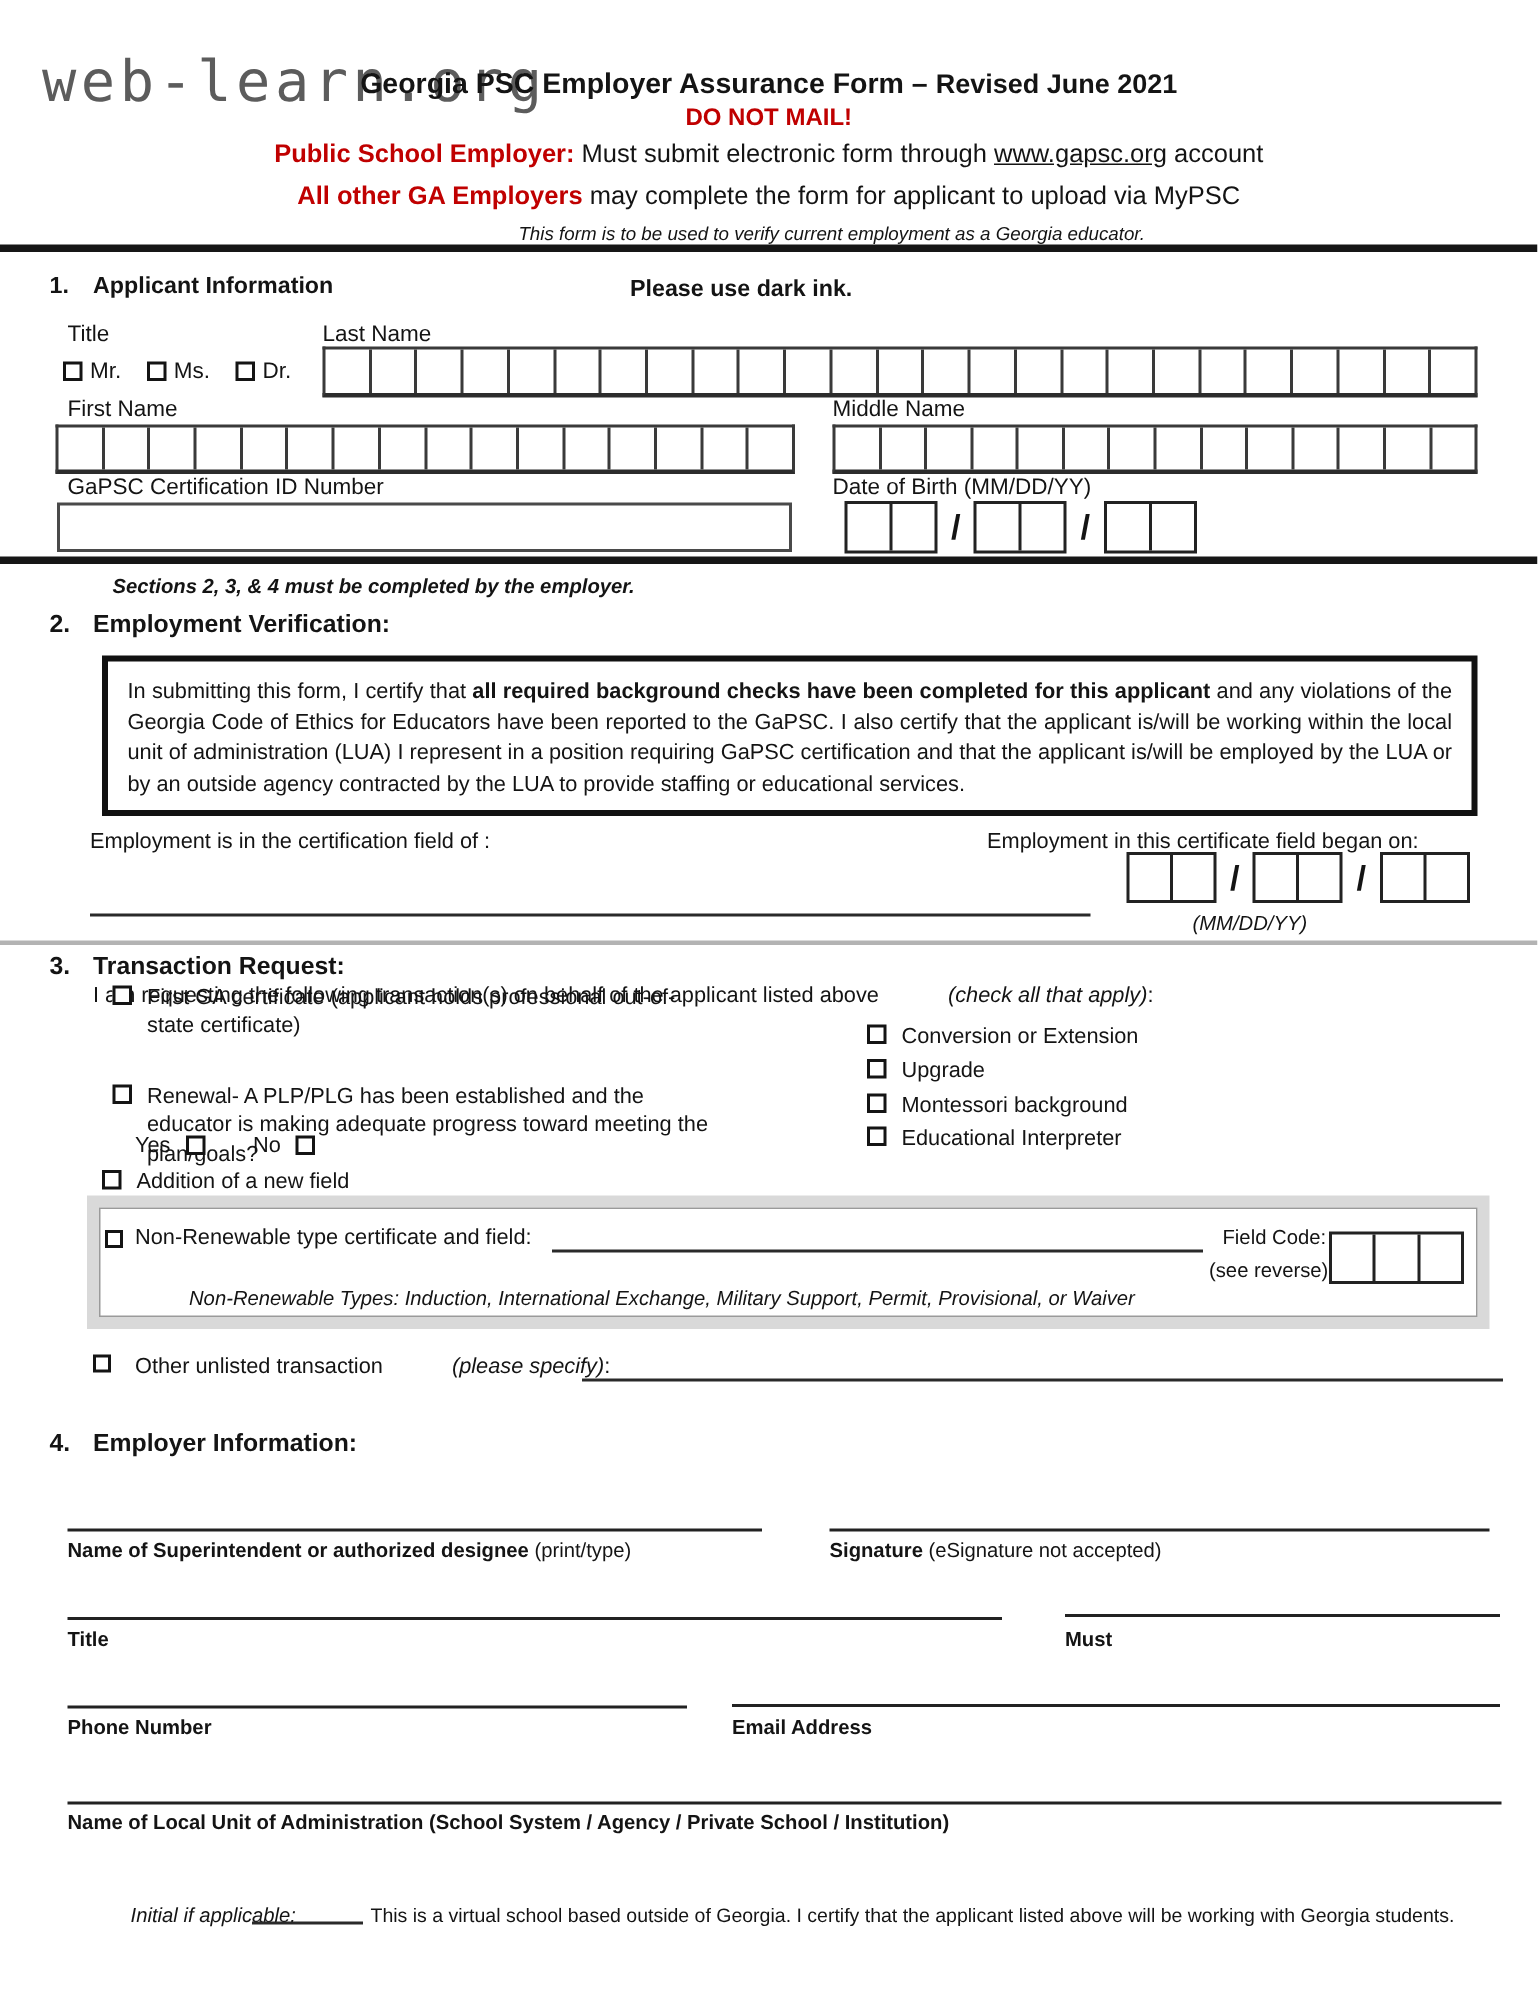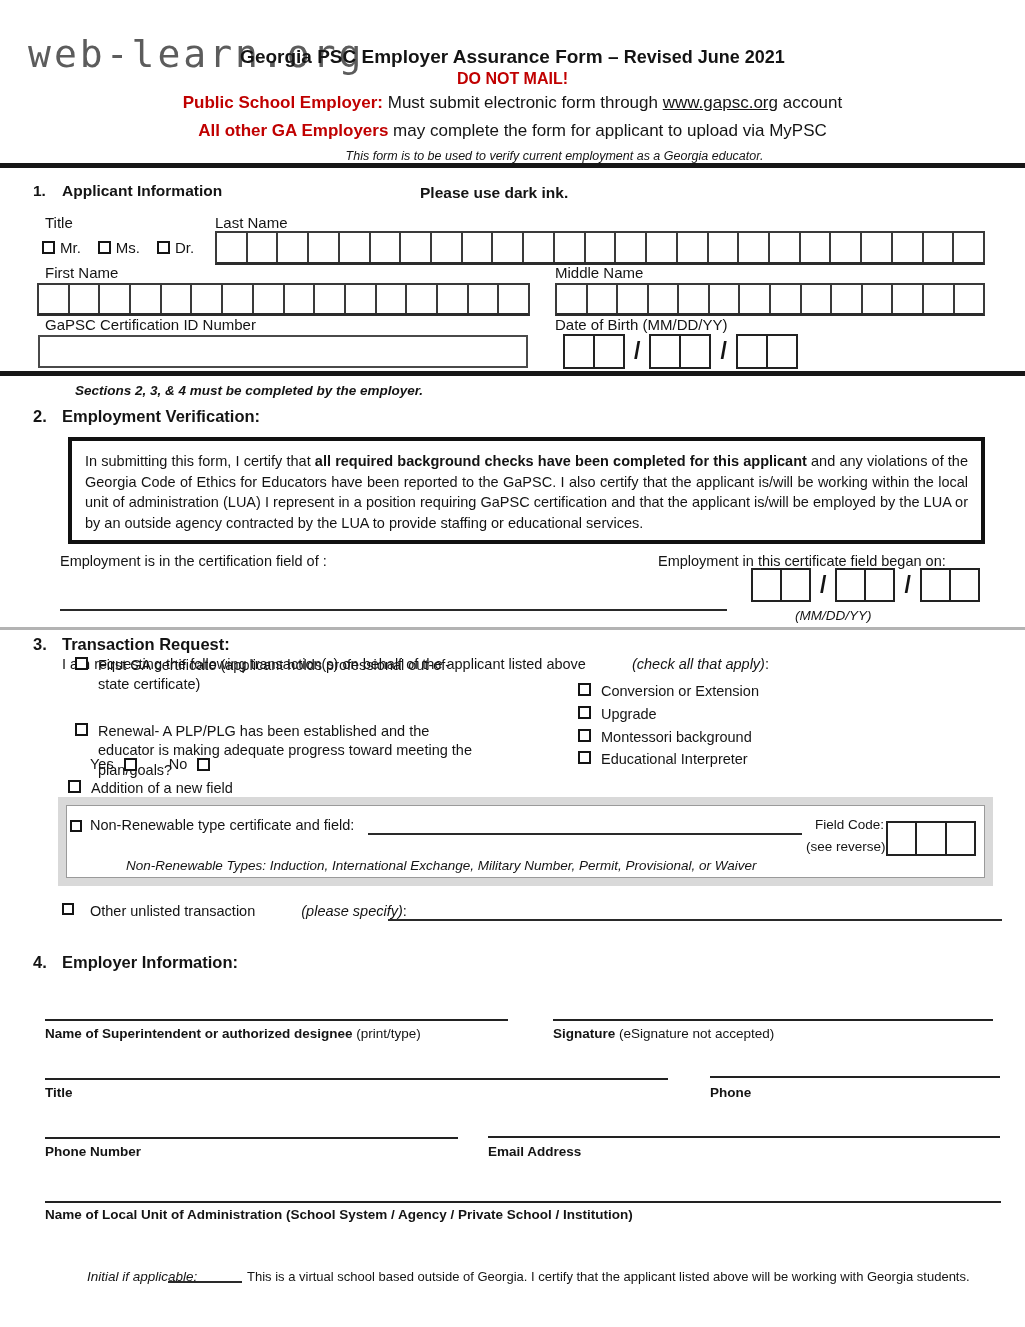--- a/index.html
+++ b/index.html
@@ -291,21 +291,21 @@
 <i class="cb abs" style="left:70px;top:820px;width:12px;height:12px"></i>
 <div class="abs body-txt" style="left:90px;top:817px">Non-Renewable type certificate and field:</div>
 <div class="abs fillline" style="left:368px;top:833px;width:434px"></div>
 <div class="abs siglbl" style="left:815px;top:817px;font-size:13.5px">Field Code:</div>
 <div class="abs" style="left:806px;top:839px;font-size:13.5px">(see reverse)</div>
 <div class="abs fcgrid" style="left:886px;top:821px">
   <i class="cell"></i>
     <i class="cell"></i>
     <i class="cell"></i>
 </div>
-<div class="abs i" style="left:84px;top:858px;font-size:13.5px">Non-Renewable Types: Induction, International Exchange, Military Number, Permit, Provisional, or Waiver</div>
+<div class="abs i" style="left:84px;top:858px;font-size:13.5px">Non-Renewable Types: Induction, International Exchange, Military Support, Permit, Provisional, or Waiver</div>
 
 <i class="cb abs" style="left:62px;top:903px;width:12px;height:12px"></i>
 <div class="abs body-txt" style="left:90px;top:903px">
   <span>Other unlisted transaction </span><span class="i">(please specify)</span><span>:</span>
 </div>
 <div class="abs fillline" style="left:388px;top:919px;width:614px"></div>
 
 <div class="abs shead b" style="left:33px;top:953px">4.</div>
 <div class="abs shead b" style="left:62px;top:953px">Employer Information:</div>
 
@@ -316,21 +316,21 @@
 
 <div class="abs sigline" style="left:553px;top:1019px;width:440px"></div>
 <div class="abs siglbl" style="left:553px;top:1026px">
   <span class="b">Signature</span><span> (eSignature not accepted)</span>
 </div>
 
 <div class="abs sigline" style="left:45px;top:1078px;width:623px"></div>
 <div class="abs siglbl b" style="left:45px;top:1085px">Title</div>
 
 <div class="abs sigline" style="left:710px;top:1076px;width:290px"></div>
-<div class="abs siglbl b" style="left:710px;top:1085px">Phone</div>
+<div class="abs siglbl b" style="left:710px;top:1085px">Must</div>
 
 <div class="abs sigline" style="left:45px;top:1137px;width:413px"></div>
 <div class="abs siglbl b" style="left:45px;top:1144px">Phone Number</div>
 
 <div class="abs sigline" style="left:488px;top:1136px;width:512px"></div>
 <div class="abs siglbl b" style="left:488px;top:1144px">Email Address</div>
 
 <div class="abs sigline" style="left:45px;top:1201px;width:956px"></div>
 <div class="abs siglbl b" style="left:45px;top:1207px">Name of Local Unit of Administration (School System / Agency / Private School / Institution)</div>
 

